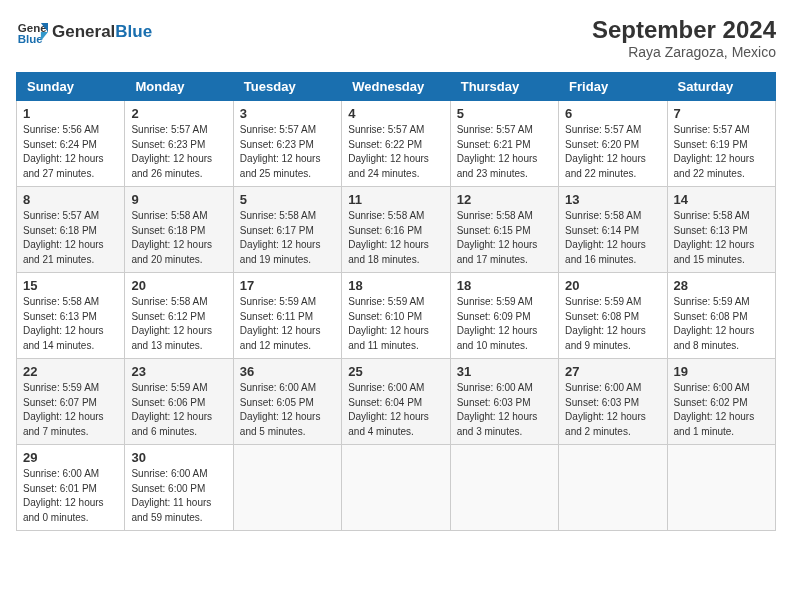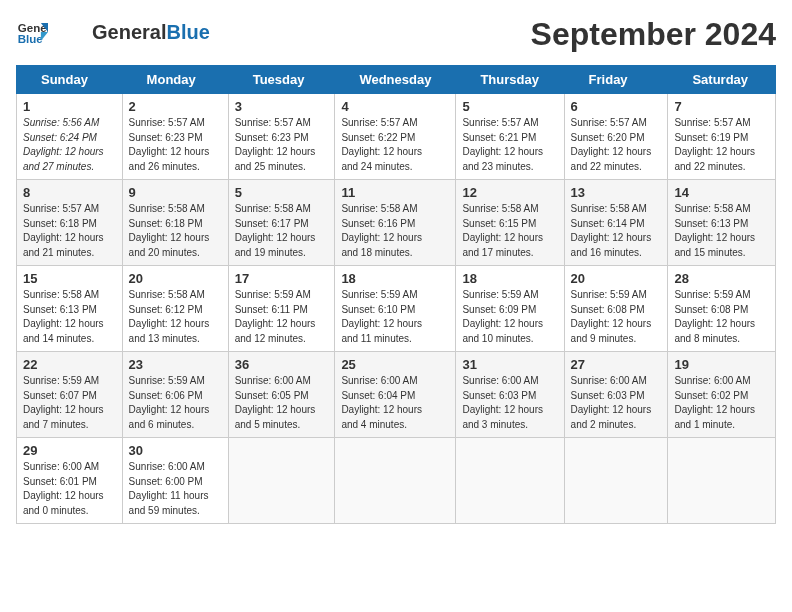--- a/index.html
+++ b/index.html
@@ -22,38 +22,38 @@
       gap: 4px;
     }
     .logo-icon {
       width: 32px;
       height: 32px;
     }
     .title-block {
       text-align: right;
     }
     .month-title {
-      font-size: 32px;
+      font-size: 24px;
       font-weight: bold;
       color: #333;
     }
     .location {
       font-size: 14px;
       color: #555;
     }
     .calendar {
       width: 100%;
       border-collapse: collapse;
     }
     .calendar th {
       background: #1a6faf;
       color: #fff;
       font-size: 13px;
       font-weight: bold;
-      padding: 6px 24px;
+      padding: 6px 10px;
       text-align: left;
       border: 1px solid #1a6faf;
     }
     .calendar td {
       border: 1px solid #ccc;
       vertical-align: top;
       padding: 5px 6px;
       font-size: 10.5px;
       color: #333;
       width: 14.28%;
@@ -85,45 +85,46 @@
 
 <div class="header">
   <div class="logo">
     <svg class="logo-icon" viewBox="0 0 36 36">
       <text x="2" y="18" font-size="13" font-weight="bold" fill="#333">General</text>
       <text x="2" y="30" font-size="13" font-weight="bold" fill="#1a6faf">Blue</text>
       <polygon points="28,8 36,8 36,18" fill="#1a6faf"></polygon>
       <polygon points="28,18 36,18 28,28" fill="#3399cc"></polygon>
     </svg>
     <div>
-      <div style="font-size:20px; font-weight:bold; color:#333; line-height:1.2;margin-left:40px;">General<span style="color:#1a6faf;">Blue</span></div>
+      <div style="font-size:17px; font-weight:bold; color:#333; line-height:1.2;">General<span style="color:#1a6faf;">Blue</span></div>
     </div>
   </div>
   <div class="title-block">
     <div class="month-title">September 2024</div>
+    <div class="location">Raya Zaragoza, Mexico</div>
   </div>
 </div>
 
 <table class="calendar">
   <thead>
     <tr>
         <th>Sunday</th>
         <th>Monday</th>
         <th>Tuesday</th>
         <th>Wednesday</th>
         <th>Thursday</th>
         <th>Friday</th>
         <th>Saturday</th>
       </tr>
   </thead>
   <tbody>
   <tr>
         <td>
           <span class="day-num">1</span>
-          <div class="day-info" style="white-space: pre-line; font-style: italic;">Sunrise: 5:56 AM
+          <div class="day-info" style="white-space: pre-line;">Sunrise: 5:56 AM
 Sunset: 6:24 PM
 Daylight: 12 hours
 and 27 minutes.</div>
         </td>
         <td>
           <span class="day-num">2</span>
           <div class="day-info" style="white-space: pre-line;">Sunrise: 5:57 AM
 Sunset: 6:23 PM
 Daylight: 12 hours
 and 26 minutes.</div>

